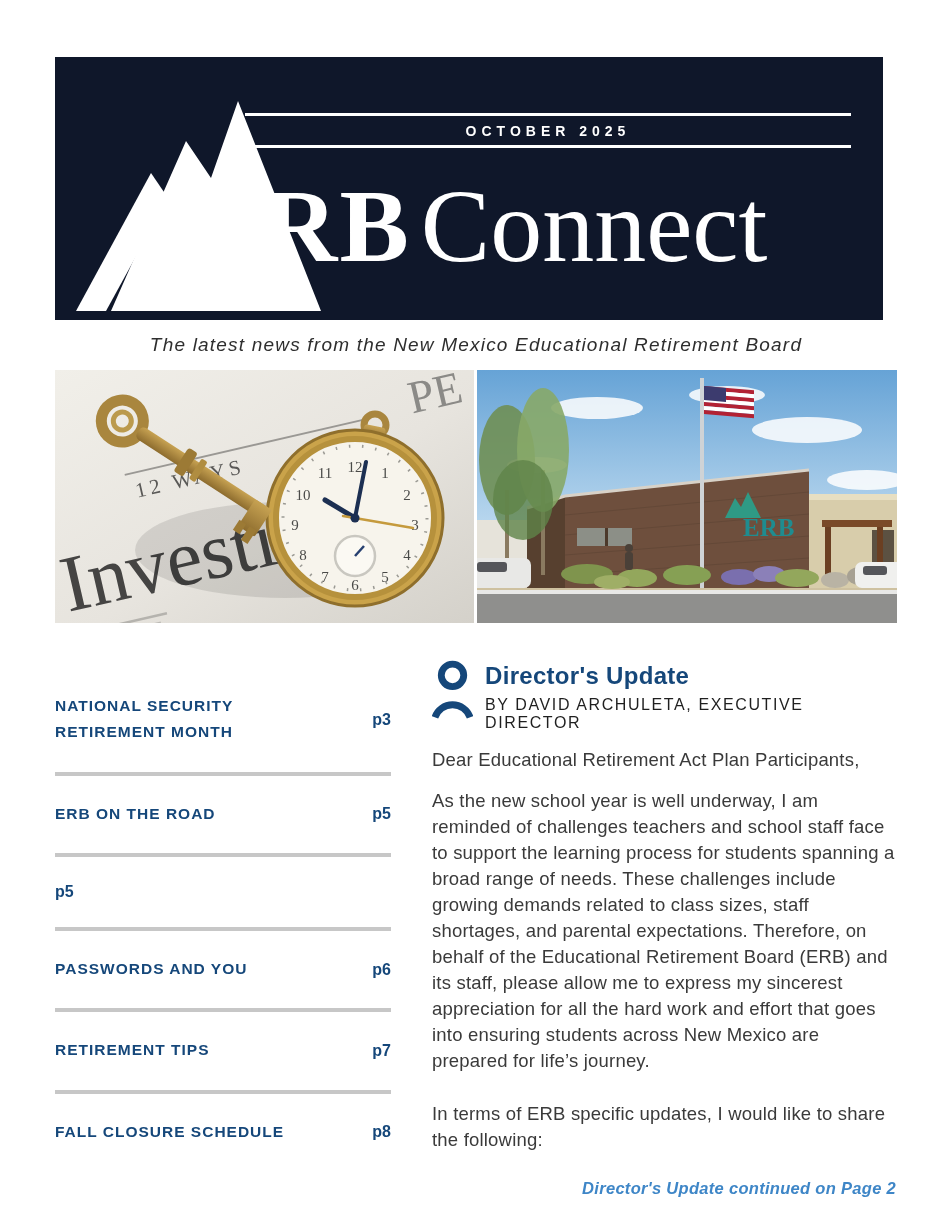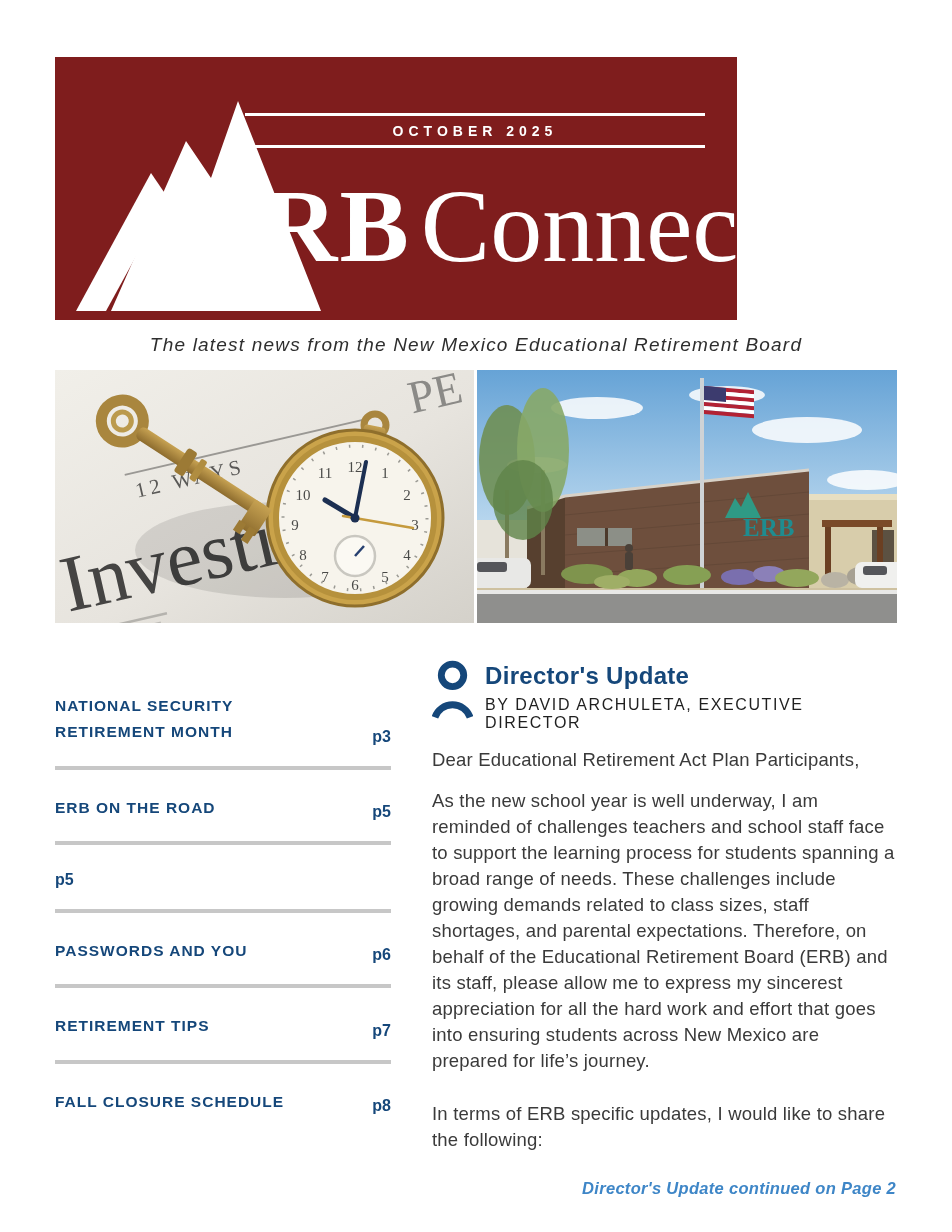--- a/index.html
+++ b/index.html
@@ -1,42 +1,42 @@
 <!DOCTYPE html>
 <html><head>
 <meta charset="utf-8">
 <style>
   html,body{margin:0;padding:0;}
   body{
     width:952px;height:1232px;position:relative;background:#ffffff;
     font-family:"Liberation Sans",sans-serif;overflow:hidden;
   }
   
-  .banner{position:absolute;left:55px;top:57px;width:682px;height:263px;background:#7f1d1d;}
+  .banner{position:absolute;left:55px;top:57px;width:828px;height:263px;background:#0f172a;}
   .mountain-logo{position:absolute;left:16px;top:36px;}
   .date-block{position:absolute;left:190px;right:32px;top:56px;color:#fff;}
   .date-rule{height:3px;background:#ffffff;}
   .date-text{text-align:center;font-size:14px;font-weight:700;letter-spacing:5px;padding:7px 0 6px;}
   .masthead-title{position:absolute;left:136px;top:117px;color:#ffffff;
     font-family:"Liberation Serif",serif;font-size:104px;line-height:1;white-space:nowrap;}
   .masthead-title .tb{font-weight:700;letter-spacing:2px;}
   .masthead-title .tr{font-weight:400;margin-left:10px;}
   
   .tagline{position:absolute;left:55px;width:842px;top:334px;text-align:center;
     font-style:italic;font-size:19px;letter-spacing:1.2px;color:#2e2e2e;font-weight:500;}
   
   .photo{position:absolute;top:370px;height:253px;overflow:hidden;}
   .photo-left{left:55px;width:419px;}
   .photo-right{left:477px;width:420px;}
   
   .toc{position:absolute;left:55px;top:668px;width:336px;color:#15477a;}
   .toc-heading{font-size:20px;font-weight:700;letter-spacing:7px;padding-bottom:14px;
     border-bottom:4px solid #c7c7c7;}
-  .toc-item{display:flex;justify-content:space-between;align-items:flex-end;
-    padding:25px 0 20px;border-bottom:4px solid #c7c7c7;}
+  .toc-item{display:flex;justify-content:space-between;align-items:center;
+    padding:25px 0 26px;border-bottom:4px solid #c7c7c7;}
   .toc-item:last-child{border-bottom:none;}
   .toc-title{font-size:15.5px;font-weight:700;letter-spacing:1px;line-height:1.7;max-width:78%;}
   .toc-page{font-size:16px;font-weight:700;padding-top:1px;}
   
   .article{position:absolute;left:432px;top:660px;width:464px;}
   .article-head{display:flex;align-items:flex-start;gap:12px;}
   .article-head-text{padding-top:2px;}
   .article-title{font-size:24px;font-weight:700;color:#15477a;letter-spacing:0.3px;}
   .article-byline{font-size:16px;letter-spacing:1.6px;color:#1f1f1f;margin-top:6px;}
   .article p{margin:15px 0 0;font-size:18.5px;line-height:26px;color:#3a3a3a;letter-spacing:0.2px;}

